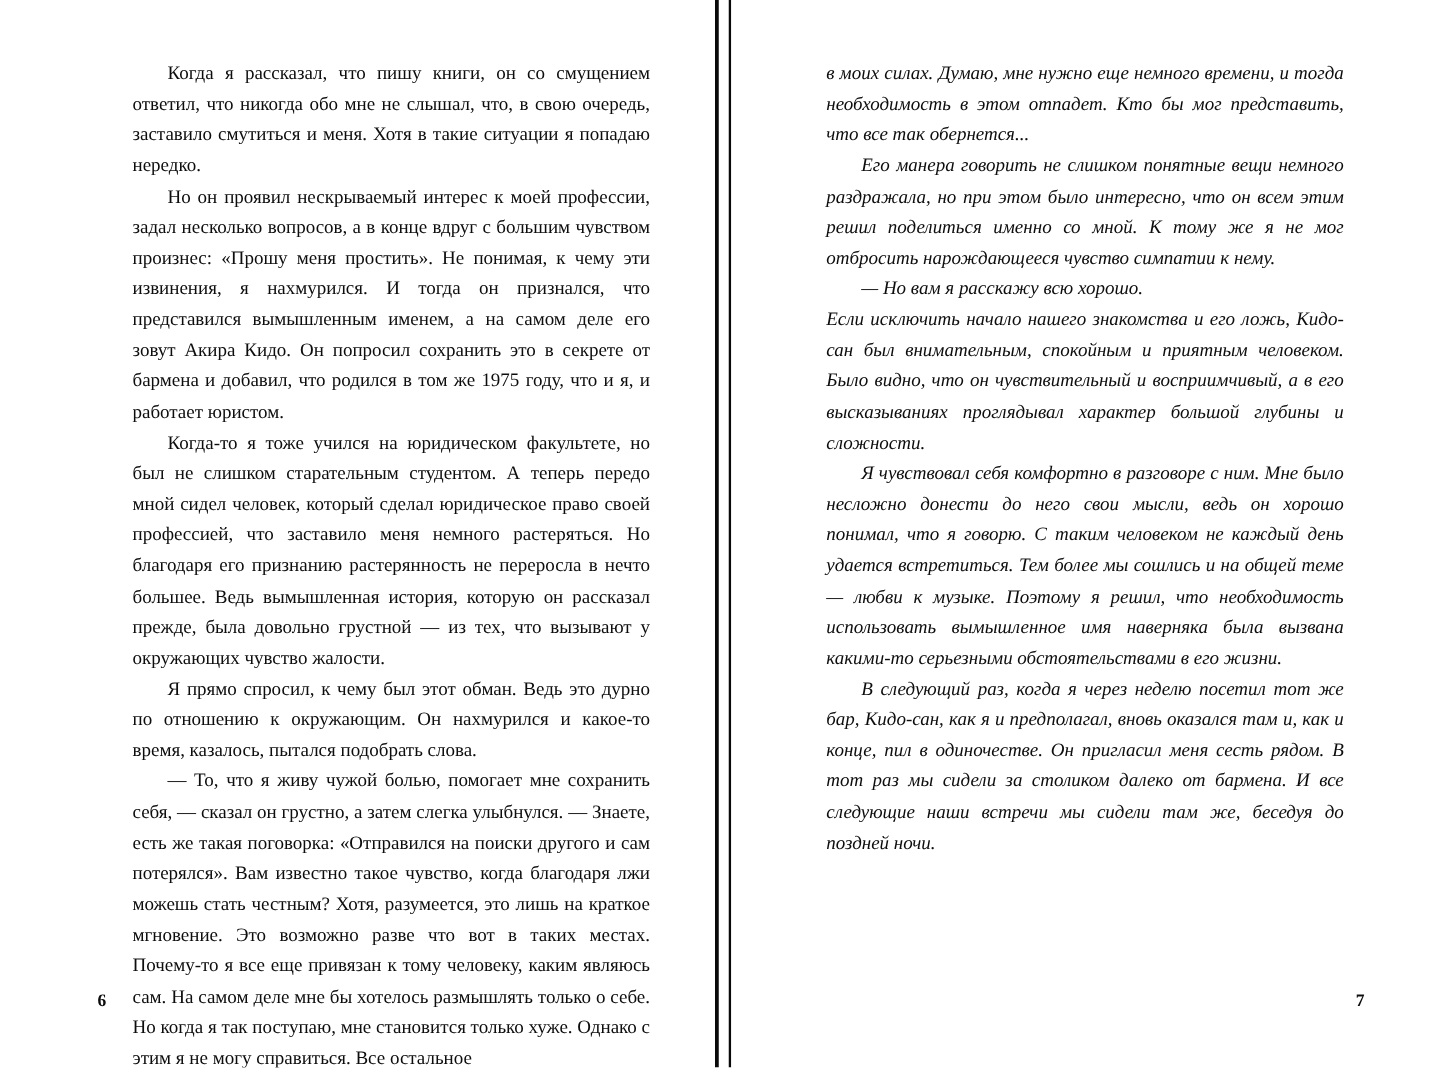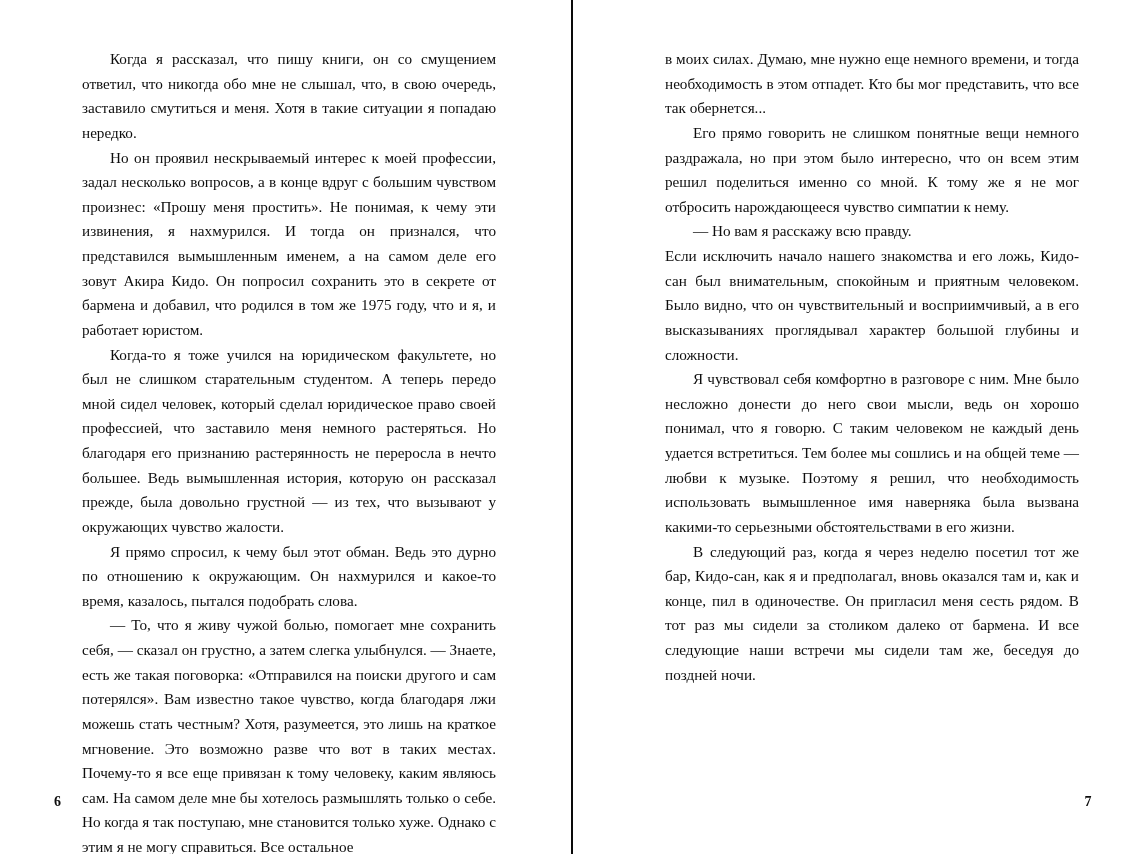--- a/index.html
+++ b/index.html
@@ -13,20 +13,21 @@
     font-family: "Liberation Serif", "DejaVu Serif", serif;
     color: #0d0d0d;
     overflow: hidden;
   }
   .spread {
     position: relative;
     width: 1146px;
     height: 854px;
     display: flex;
     box-sizing: border-box;
+    padding-left: 24px;
   }
   .page {
     position: relative;
     width: 573px;
     height: 854px;
     box-sizing: border-box;
     background: #ffffff;
   }
   .page-left {
     border-right: 2px solid #0a0a0a;
@@ -41,21 +42,22 @@
     font-size: 15.2px;
     line-height: 1.62;
     text-align: justify;
     text-justify: inter-word;
     hyphens: manual;
   }
   .page-left .text-col {
     left: 82px;
   }
   .page-right .text-col {
-    left: 92px;
+    left: 76px;
+    font-style: italic;
   }
   .text-col p {
     margin: 0;
     text-indent: 28px;
   }
   .text-col p.noindent {
     text-indent: 0;
   }
   .text-col p.gap-before {
   }
@@ -95,22 +97,22 @@
       <p>— То, что я живу чужой болью, помогает мне сохранить себя, — сказал он грустно, а затем слегка улыбнулся. — Знаете, есть же такая поговорка: «Отправился на поиски другого и сам потерялся». Вам известно такое чувство, когда благодаря лжи можешь стать честным? Хотя, разумеется, это лишь на краткое мгновение. Это возможно разве что вот в таких местах. Почему-то я все еще привязан к тому человеку, каким являюсь сам. На самом деле мне бы хотелось размышлять только о себе. Но когда я так поступаю, мне становится только хуже. Однако с этим я не могу справиться. Все остальное</p>
     </div>
     <div class="folio folio-left">6</div>
   </div>
 
   <div class="gutter"></div>
 
   <div class="page page-right">
     <div class="text-col">
       <p class="noindent">в моих силах. Думаю, мне нужно еще немного времени, и тогда необходимость в этом отпадет. Кто бы мог представить, что все так обернется...</p>
-      <p>Его прямо говорить не слишком понятные вещи немного раздражала, но при этом было интересно, что он всем этим решил поделиться именно со мной. К тому же я не мог отбросить нарождающееся чувство симпатии к нему.</p>
-      <p>— Но вам я расскажу всю правду.</p>
+      <p>Его манера говорить не слишком понятные вещи немного раздражала, но при этом было интересно, что он всем этим решил поделиться именно со мной. К тому же я не мог отбросить нарождающееся чувство симпатии к нему.</p>
+      <p>— Но вам я расскажу всю хорошо.</p>
       <p class="noindent gap-before">Если исключить начало нашего знакомства и его ложь, Кидо-сан был внимательным, спокойным и приятным человеком. Было видно, что он чувствительный и восприимчивый, а в его высказываниях проглядывал характер большой глубины и сложности.</p>
       <p>Я чувствовал себя комфортно в разговоре с ним. Мне было несложно донести до него свои мысли, ведь он хорошо понимал, что я говорю. С таким человеком не каждый день удается встретиться. Тем более мы сошлись и на общей теме — любви к музыке. Поэтому я решил, что необходимость использовать вымышленное имя наверняка была вызвана какими-то серьезными обстоятельствами в его жизни.</p>
       <p>В следующий раз, когда я через неделю посетил тот же бар, Кидо-сан, как я и предполагал, вновь оказался там и, как и конце, пил в одиночестве. Он пригласил меня сесть рядом. В тот раз мы сидели за столиком далеко от бармена. И все следующие наши встречи мы сидели там же, беседуя до поздней ночи.</p>
     </div>
     <div class="folio folio-right">7</div>
   </div>
 
 </div>
 
 </body></html>

